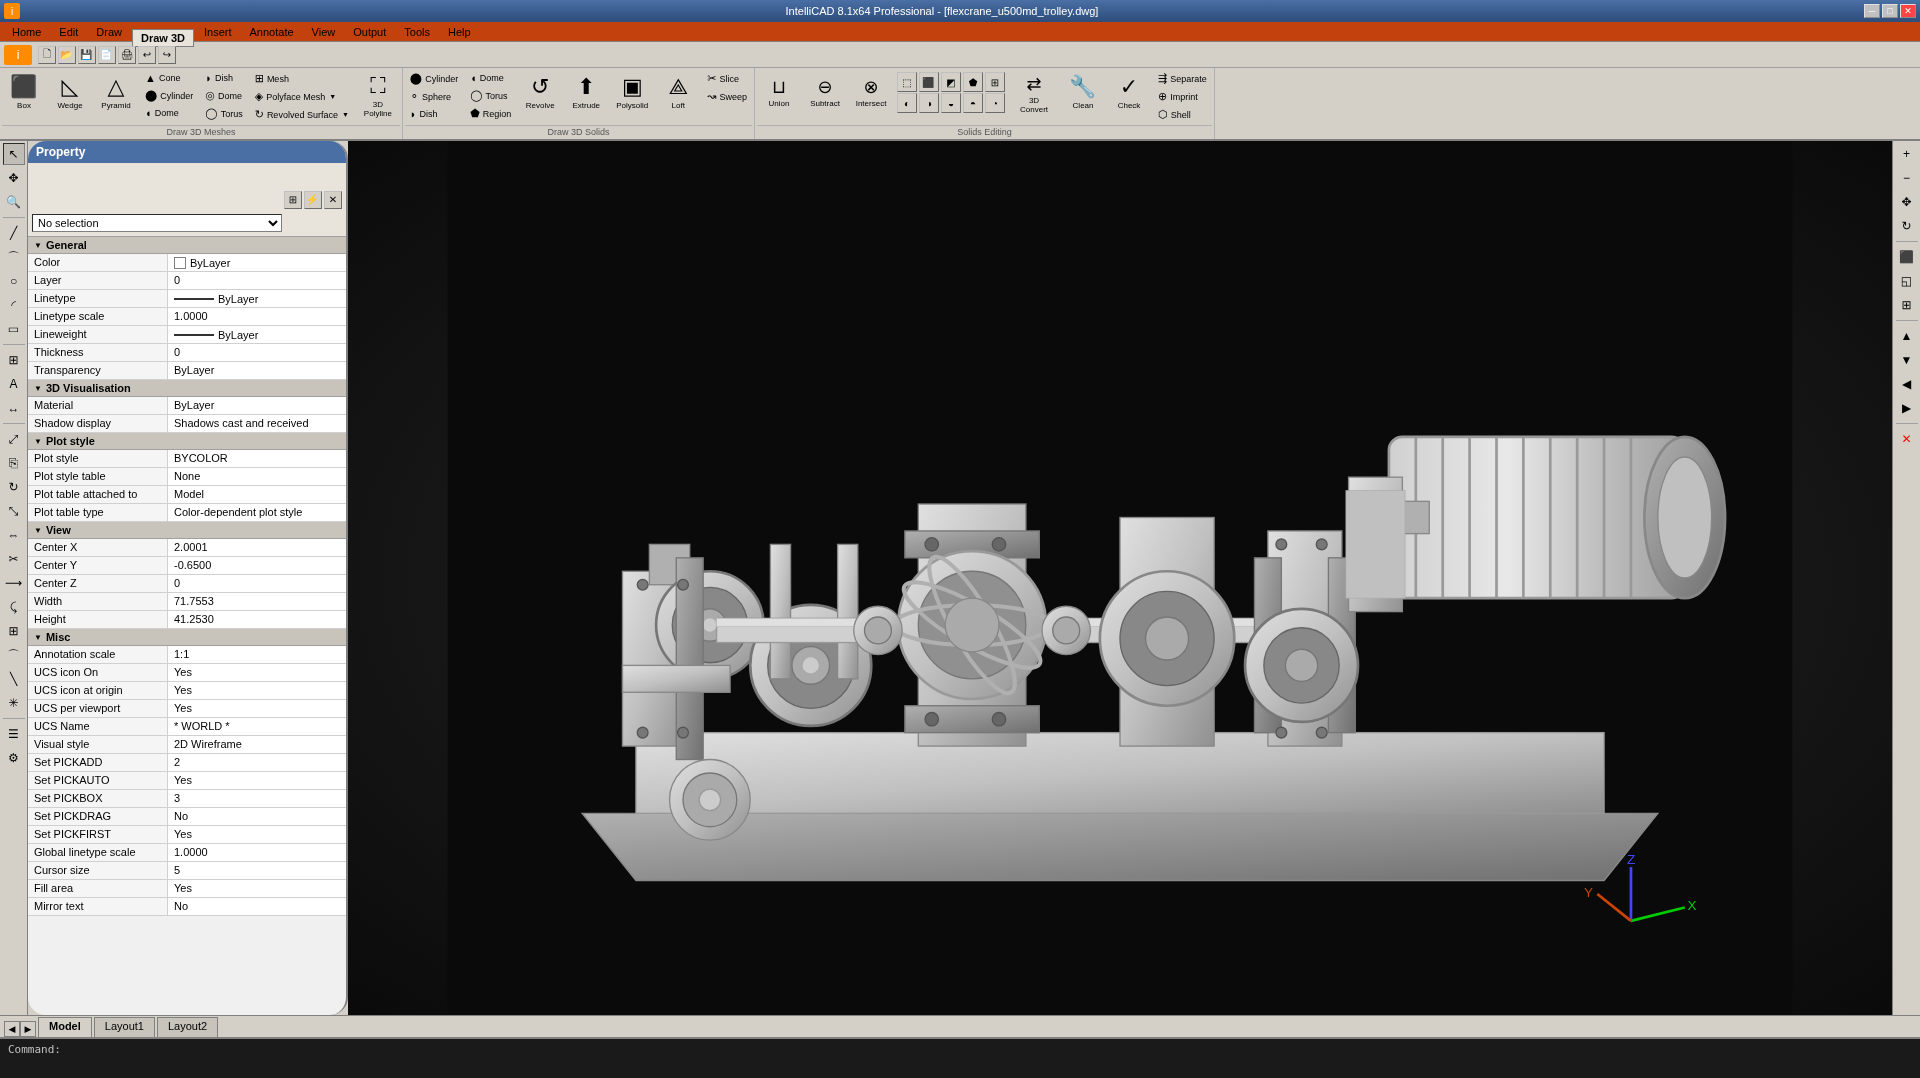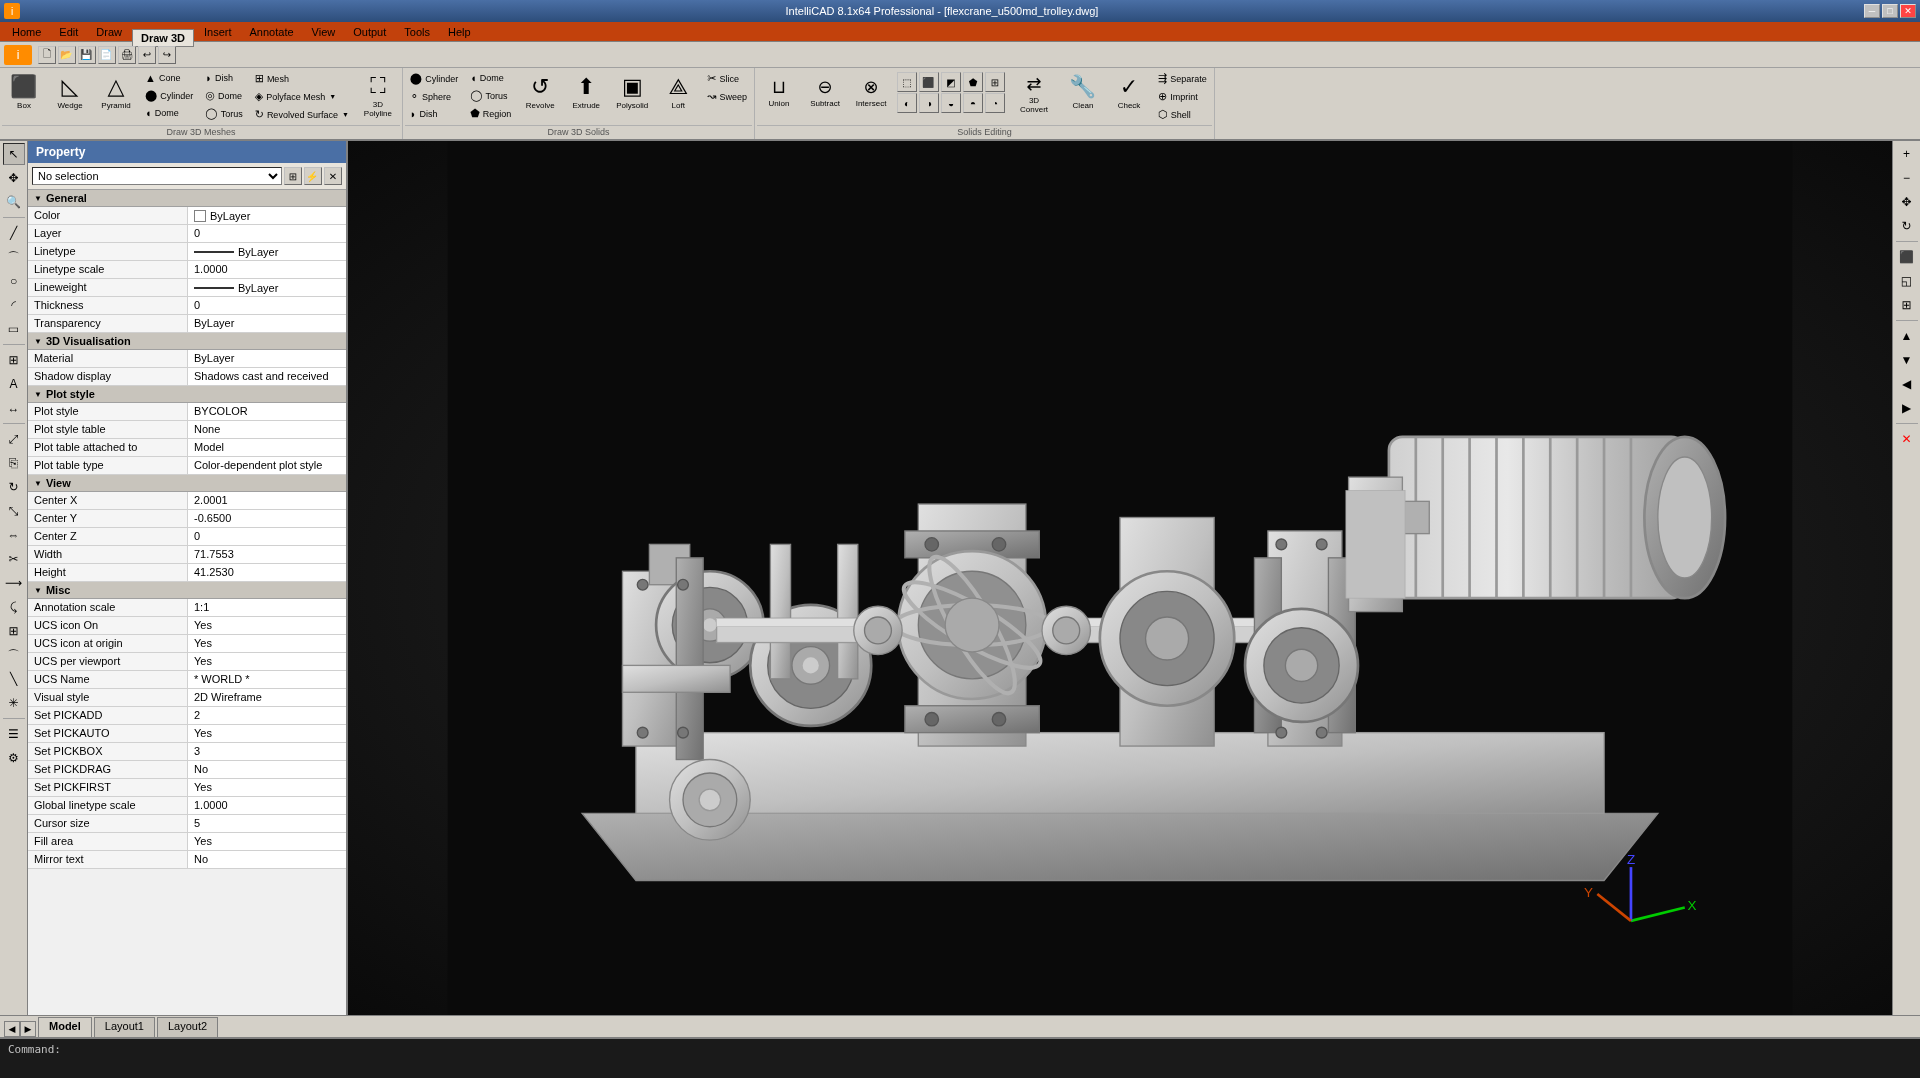--- a/index.html
+++ b/index.html
@@ -72,20 +72,21 @@
     .left-tool-btn.active { border: 1px inset #808080; background: #c0bdb6; }
 
     
     #property-panel {
       width: 320px;
       background: #f0f0f0;
       border-right: 2px solid #808080;
       display: flex;
       flex-direction: column;
       overflow: hidden;
+      border-radius: 18px;
     }
     #property-header {
       background: #4a6fa5;
       color: white;
       padding: 4px 8px;
       font-weight: bold;
       font-size: 12px;
     }
     #property-selector {
       display: flex;
@@ -94,20 +95,21 @@
       gap: 2px;
       background: #e8e4dc;
       border-bottom: 1px solid #a0a0a0;
     }
     #property-selector select {
       flex: 1;
       font-size: 11px;
       border: 1px inset #808080;
       background: white;
       padding: 1px;
+      margin-top: 47px;
     }
     .prop-action-btn {
       width: 18px; height: 18px;
       border: 1px outset #c0c0c0;
       background: #d4d0c8;
       display: flex; align-items: center; justify-content: center;
       font-size: 10px; cursor: pointer;
     }
 
     #property-table {
@@ -125,21 +127,21 @@
       cursor: pointer;
       border-bottom: 1px solid #a0a0a0;
     }
     .prop-section-header .arrow { font-size: 8px; }
     .prop-row {
       display: flex;
       border-bottom: 1px solid #d0d0d0;
       min-height: 18px;
     }
     .prop-name {
-      width: 160px;
+      width: 140px;
       padding: 2px 6px;
       border-right: 1px solid #d0d0d0;
       background: #f5f5f5;
       flex-shrink: 0;
       font-size: 11px;
     }
     .prop-value {
       flex: 1;
       padding: 2px 6px;
       background: white;

